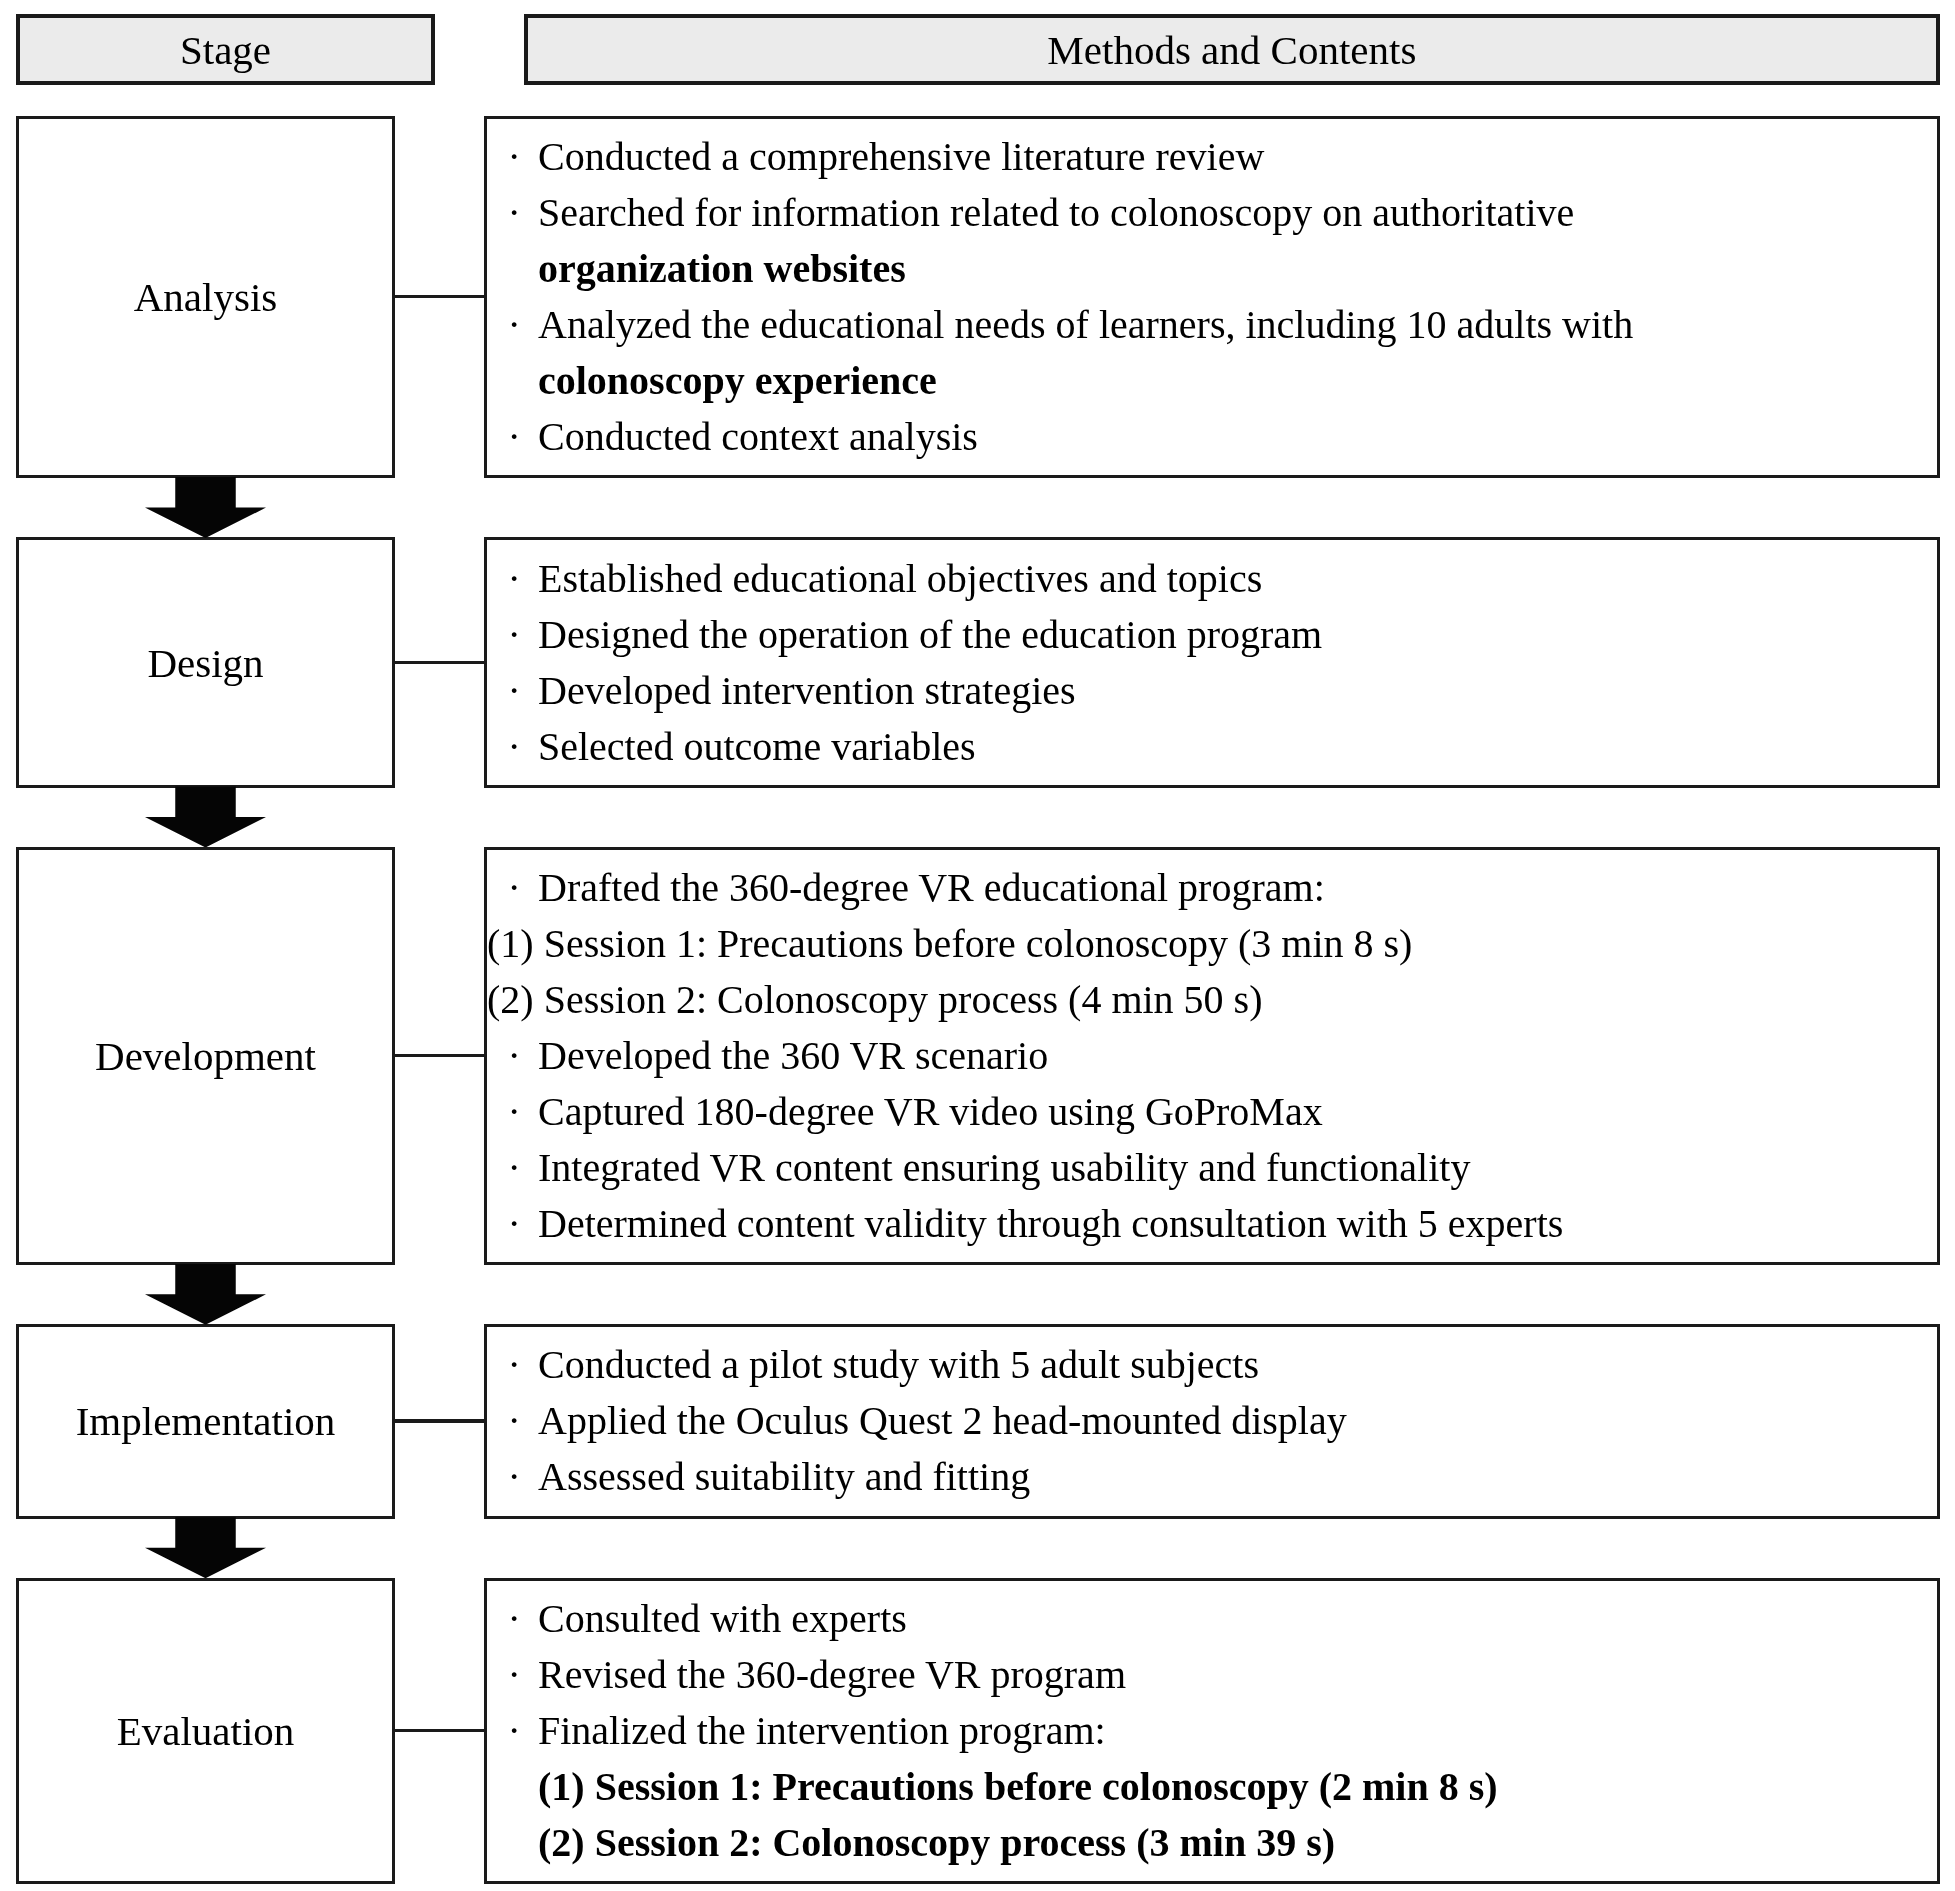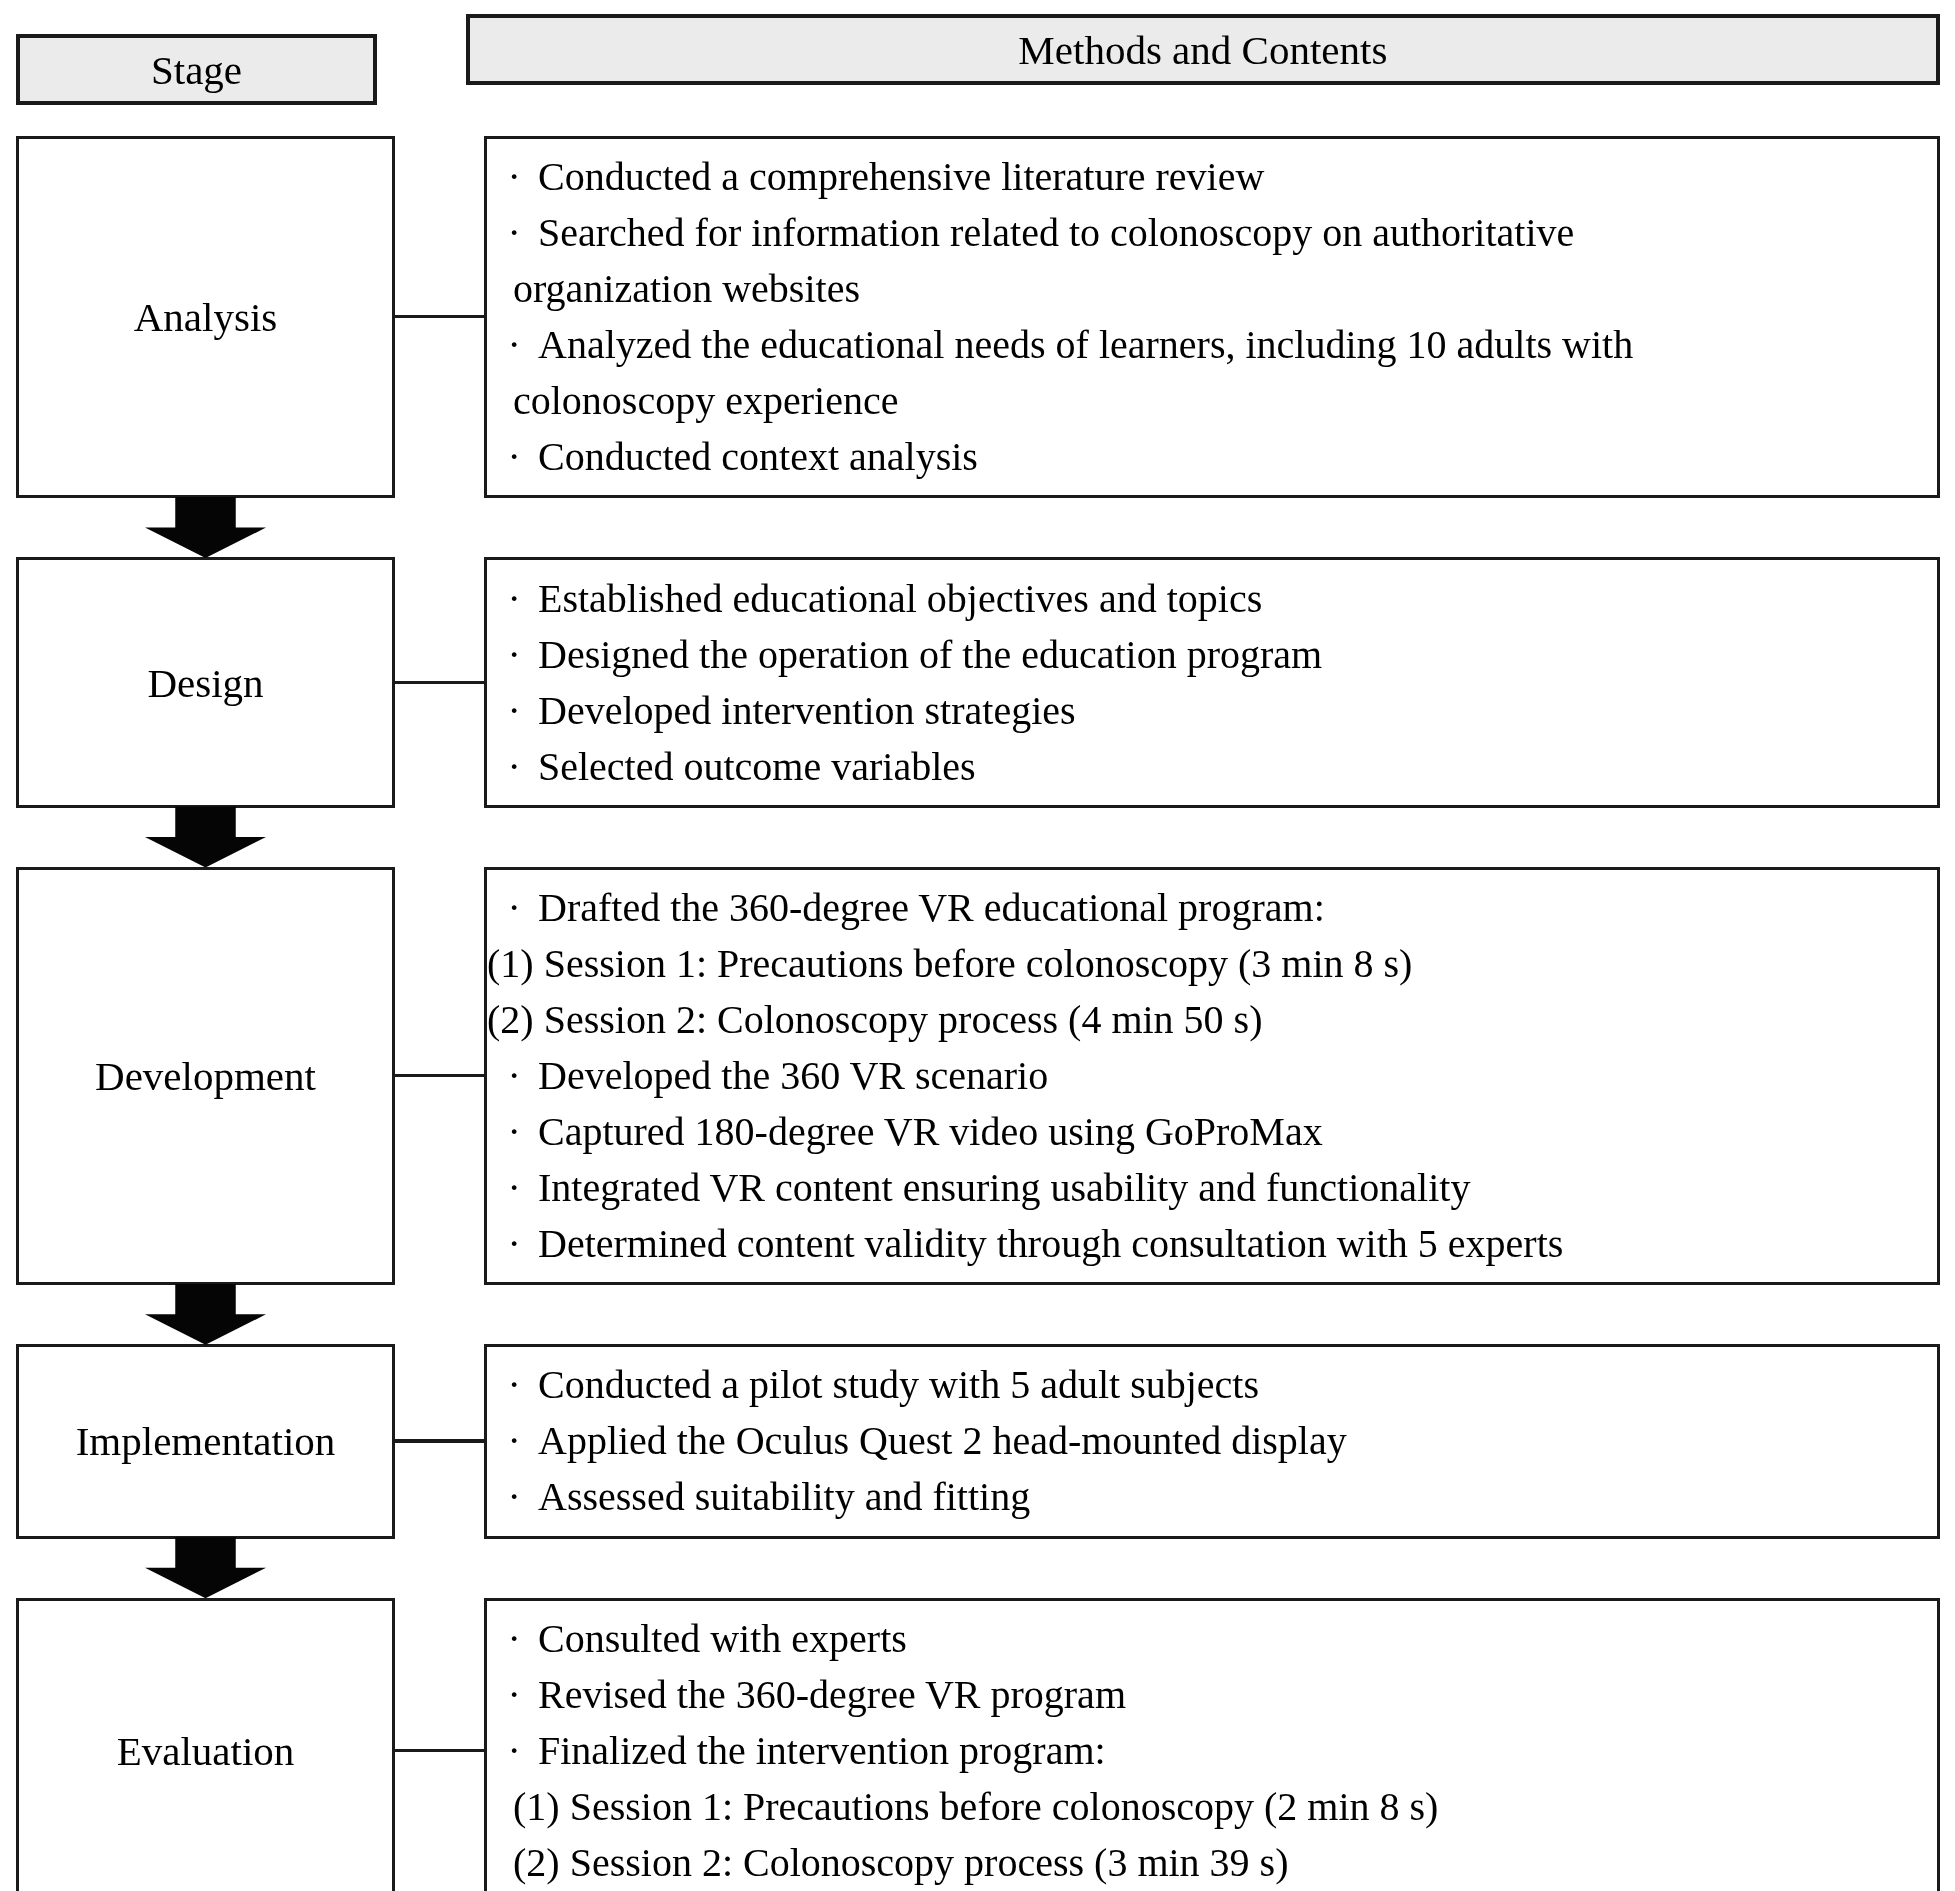--- a/index.html
+++ b/index.html
@@ -29,21 +29,21 @@
   .hbox {
     box-sizing: border-box;
     border: 4.5px solid #1a1a1a;
     background: #ebebeb;
     height: 71px;
     display: flex;
     align-items: center;
     justify-content: center;
     font-size: 41px;
   }
-  .hbox.left  { width: 361px; flex: 0 0 auto; margin-top: 20px; }
+  .hbox.left  { width: 419px; flex: 0 0 auto; }
   .hgap       { width: 89px; flex: 0 0 auto; }
   .hbox.right { flex: 1 1 auto; }
   
   .row {
     display: flex;
     align-items: stretch;
   }
   .stage-col {
     width: 379px;
     flex: 0 0 auto;
@@ -87,21 +87,21 @@
     position: relative;
     line-height: 56px;
     white-space: nowrap;
   }
   .line .dot {
     position: absolute;
     left: 20.4px;
     top: 0;
   }
   .line.bullet { padding-left: 51px; }
-  .line.text   { padding-left: 26px; }
+  .line.text   { padding-left: 51px; font-weight: bold; }
   .line.deep   { }
   
   .arrow-row {
     height: 59px;
     position: relative;
   }
   .arrow {
     position: absolute;
     left: 129px;
     top: -1.3px;

